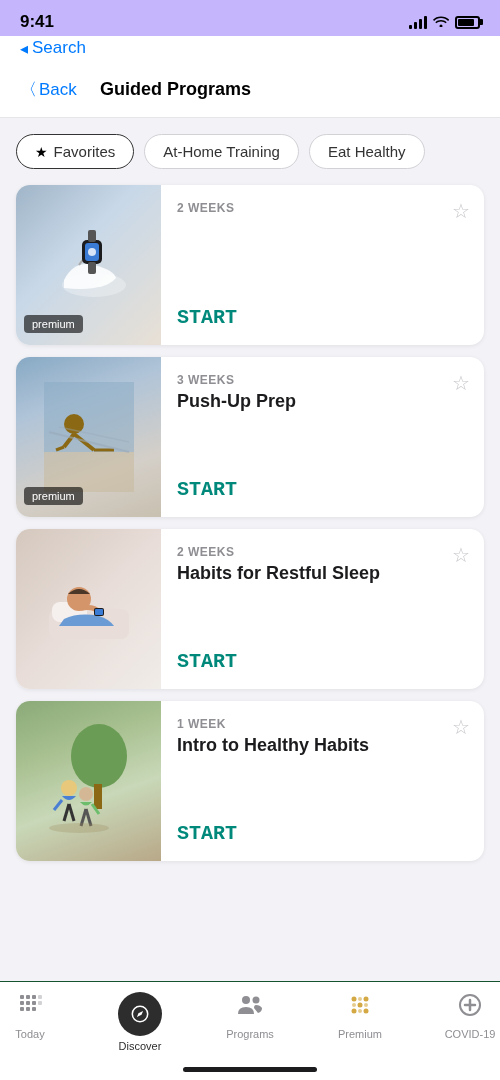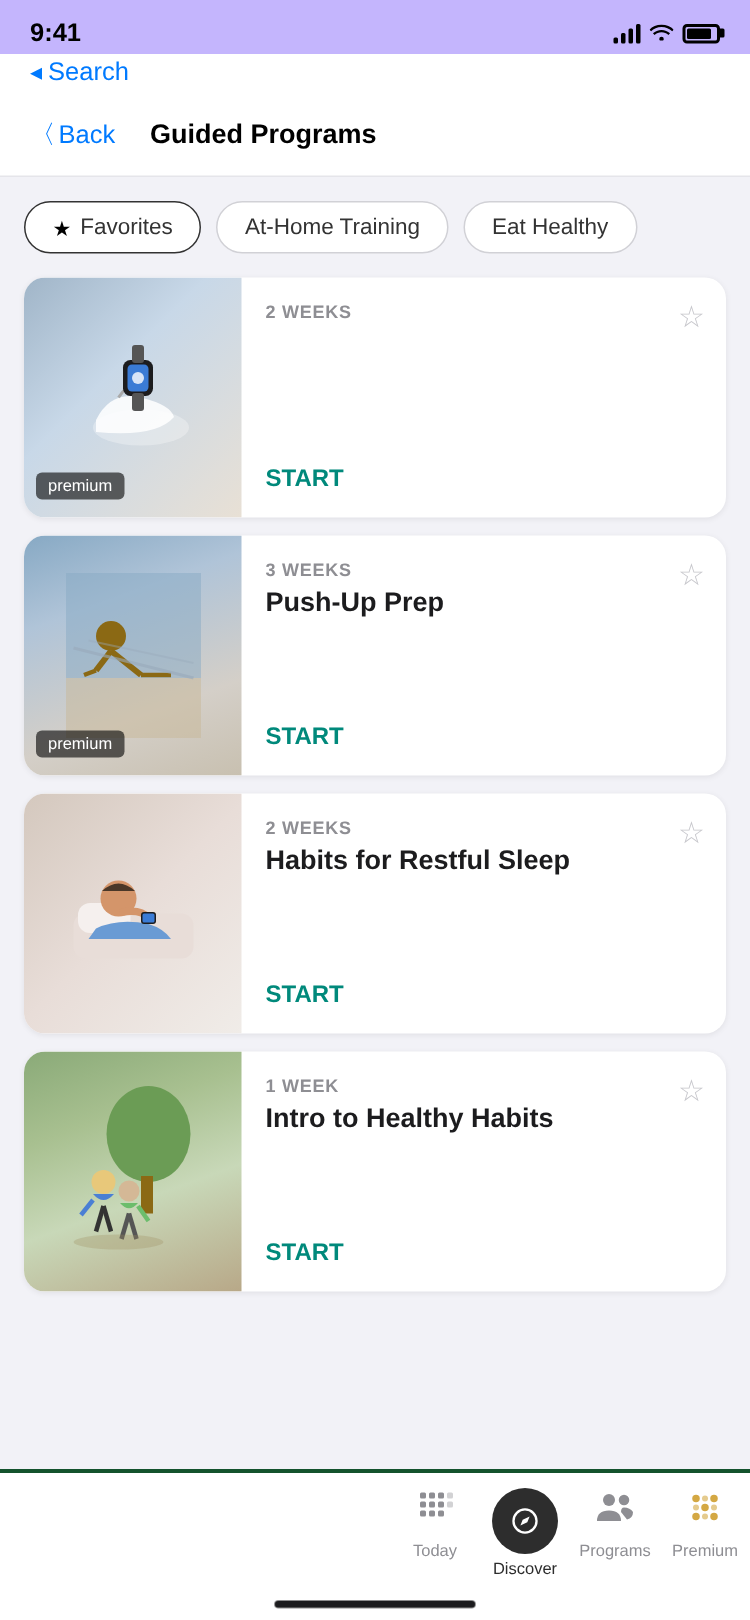--- a/index.html
+++ b/index.html
@@ -199,24 +199,25 @@
       text-transform: uppercase;
       margin-bottom: 4px;
     }
     .program-title {
       font-size: 18px;
       font-weight: 700;
       color: #1c1c1e;
       line-height: 1.2;
     }
     .program-start {
-      font-size: 16px;
+      font-size: 20px;
       font-weight: 600;
       color: #00897b;
       margin-top: 12px;
+      font-family: Liberation Mono, monospace;
     }
     .fav-icon {
       position: absolute;
       top: 14px;
       right: 14px;
       font-size: 20px;
       color: #c7c7cc;
       cursor: pointer;
     }
 
@@ -254,23 +255,23 @@
       font-size: 40px;
     }
 
     
     .bottom-nav {
       position: fixed;
       bottom: 0;
       left: 0;
       width: 500px;
       background: #fff;
-      border-top: 3px solid #14532d;
-      display: flex;
-      justify-content: flex-end;
+      border-top: 1px solid #14532d;
+      display: flex;
+      justify-content: space-between;
       padding: 10px 0 28px 0;
     }
     .nav-item {
       display: flex;
       flex-direction: column;
       align-items: center;
       gap: 4px;
       cursor: pointer;
       min-width: 60px;
     }
@@ -559,16 +560,26 @@
           <circle cx="13" cy="7" r="2" opacity="0.6"></circle>
           <circle cx="7" cy="13" r="2" opacity="0.6"></circle>
           <circle cx="19" cy="13" r="2" opacity="0.6"></circle>
           <circle cx="13" cy="19" r="2" opacity="0.6"></circle>
         </g>
       </svg>
     </span>
     <span class="nav-label">Premium</span>
   </div>
 
+  <div class="nav-item">
+    <span class="nav-icon">
+      <svg class="nav-svg" viewBox="0 0 26 26" fill="none">
+        <circle cx="13" cy="13" r="10" stroke="#8e8e93" stroke-width="2"></circle>
+        <line x1="13" y1="8" x2="13" y2="18" stroke="#8e8e93" stroke-width="2.5" stroke-linecap="round"></line>
+        <line x1="8" y1="13" x2="18" y2="13" stroke="#8e8e93" stroke-width="2.5" stroke-linecap="round"></line>
+      </svg>
+    </span>
+    <span class="nav-label">COVID-19</span>
+  </div>
 
 </div>
 
 <div class="home-indicator"></div>
 
 </body></html>

